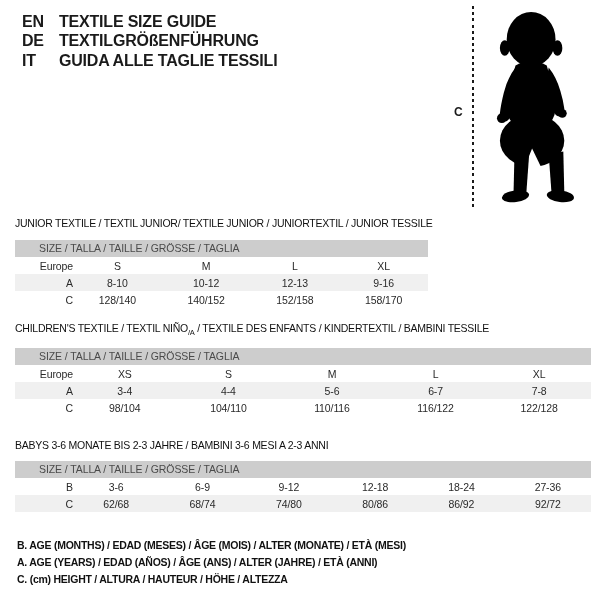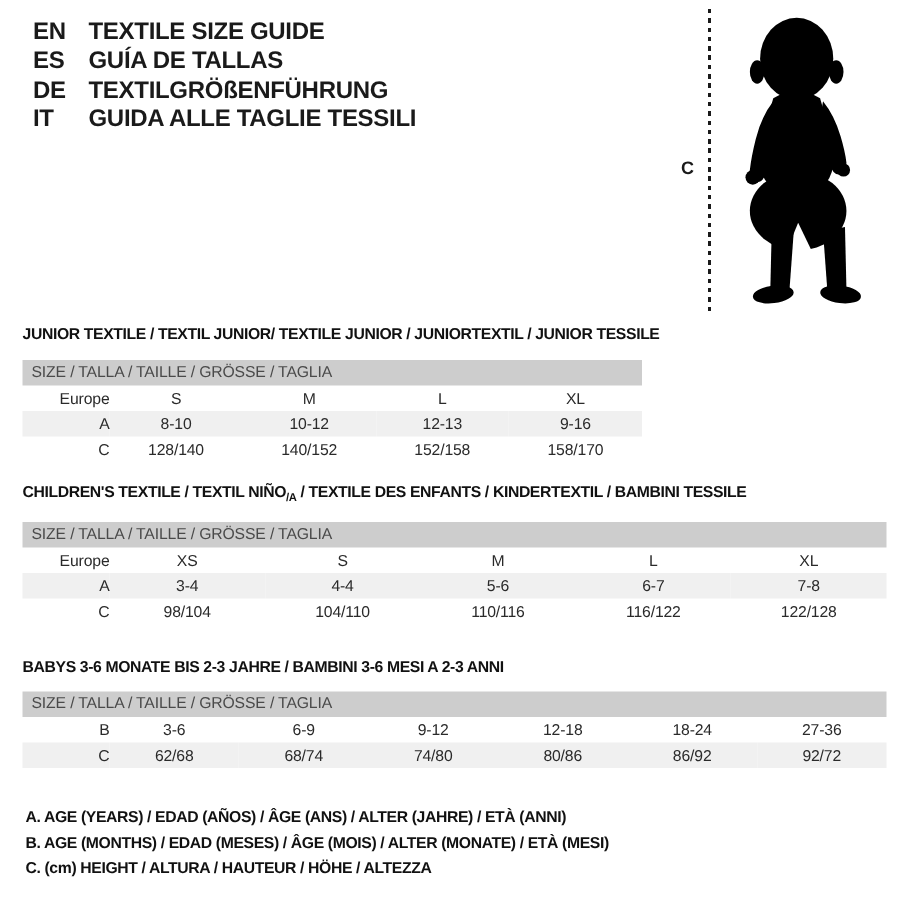--- a/index.html
+++ b/index.html
@@ -15,59 +15,55 @@
   .lang-title{white-space:nowrap;}
   
   .measure-line{
     position:absolute;left:472px;top:6px;width:2px;height:202px;
     background:repeating-linear-gradient(to bottom, var(--ink,#1a1a1a) 0 3px, transparent 3px 6.2px);
   }
   .figure-label{position:absolute;left:454px;top:105px;font-weight:bold;font-size:12px;}
   .baby-svg{position:absolute;left:480px;top:7px;width:112px;height:200px;}
   
   .section-title{
-    position:absolute;left:15px;font-weight:bold;font-size:10.5px;
+    position:absolute;left:15px;font-weight:normal;font-size:10.5px;
     letter-spacing:-0.25px;line-height:14px;color:#111;white-space:nowrap;
   }
   .section-title sub{font-size:7.5px;}
   #title-0{top:216px;}
   #title-1{top:321px;}
   #title-2{top:424px;}
   
   .size-table-wrap{position:absolute;left:15px;}
   #table-wrap-0{top:240px;width:413px;}
   #table-wrap-1{top:348px;width:576px;}
   #table-wrap-2{top:461px;width:576px;}
   .size-header-bar{
     background:var(--bar,#cdcdcd);height:17px;line-height:17px;
-    font-size:10.5px;color:#4a4a4a;padding-left:6px;letter-spacing:-0.1px;
+    font-size:10.5px;color:#4a4a4a;padding-left:24px;letter-spacing:-0.1px;
     box-sizing:border-box;
   }
   table.size-table{width:100%;border-collapse:collapse;table-layout:fixed;}
   table.size-table td{
     font-size:10.5px;height:17px;padding:0;text-align:center;
     color:#2a2a2a;letter-spacing:-0.1px;vertical-align:middle;
   }
   table.size-table td.rowlabel{text-align:right;padding-left:6px;}
   table.size-table tr.alt{background:var(--alt,#f0f0f0);}
   
   .notes-block{position:absolute;left:17px;top:537px;}
   .note-line{font-weight:bold;font-size:10.5px;line-height:17.2px;letter-spacing:-0.25px;white-space:nowrap;color:#111;}
 </style>
 </head>
 <body>
 
 <div class="lang-block">
     <div class="lang-row">
       <span class="lang-code">EN</span>
       <span class="lang-title">TEXTILE SIZE GUIDE</span>
-    </div>
-    <div class="lang-row">
-      <span class="lang-code">ES</span>
-      <span class="lang-title">GUÍA DE TALLAS</span>
     </div>
     <div class="lang-row">
       <span class="lang-code">DE</span>
       <span class="lang-title">TEXTILGRÖßENFÜHRUNG</span>
     </div>
     <div class="lang-row">
       <span class="lang-code">IT</span>
       <span class="lang-title">GUIDA ALLE TAGLIE TESSILI</span>
     </div>
   </div>
@@ -208,16 +204,16 @@
           <td>74/80</td>
           <td>80/86</td>
           <td>86/92</td>
           <td>92/72</td>
         </tr>
       </tbody>
     </table>
 </div>
 
 <div class="notes-block">
+    <div class="note-line">B. AGE (MONTHS) / EDAD (MESES) / ÂGE (MOIS) / ALTER (MONATE) / ETÀ (MESI)</div>
     <div class="note-line">A. AGE (YEARS) / EDAD (AÑOS) / ÂGE (ANS) / ALTER (JAHRE) / ETÀ (ANNI)</div>
-    <div class="note-line">B. AGE (MONTHS) / EDAD (MESES) / ÂGE (MOIS) / ALTER (MONATE) / ETÀ (MESI)</div>
     <div class="note-line">C. (cm) HEIGHT / ALTURA / HAUTEUR / HÖHE / ALTEZZA</div>
   </div>
 
 </body></html>

